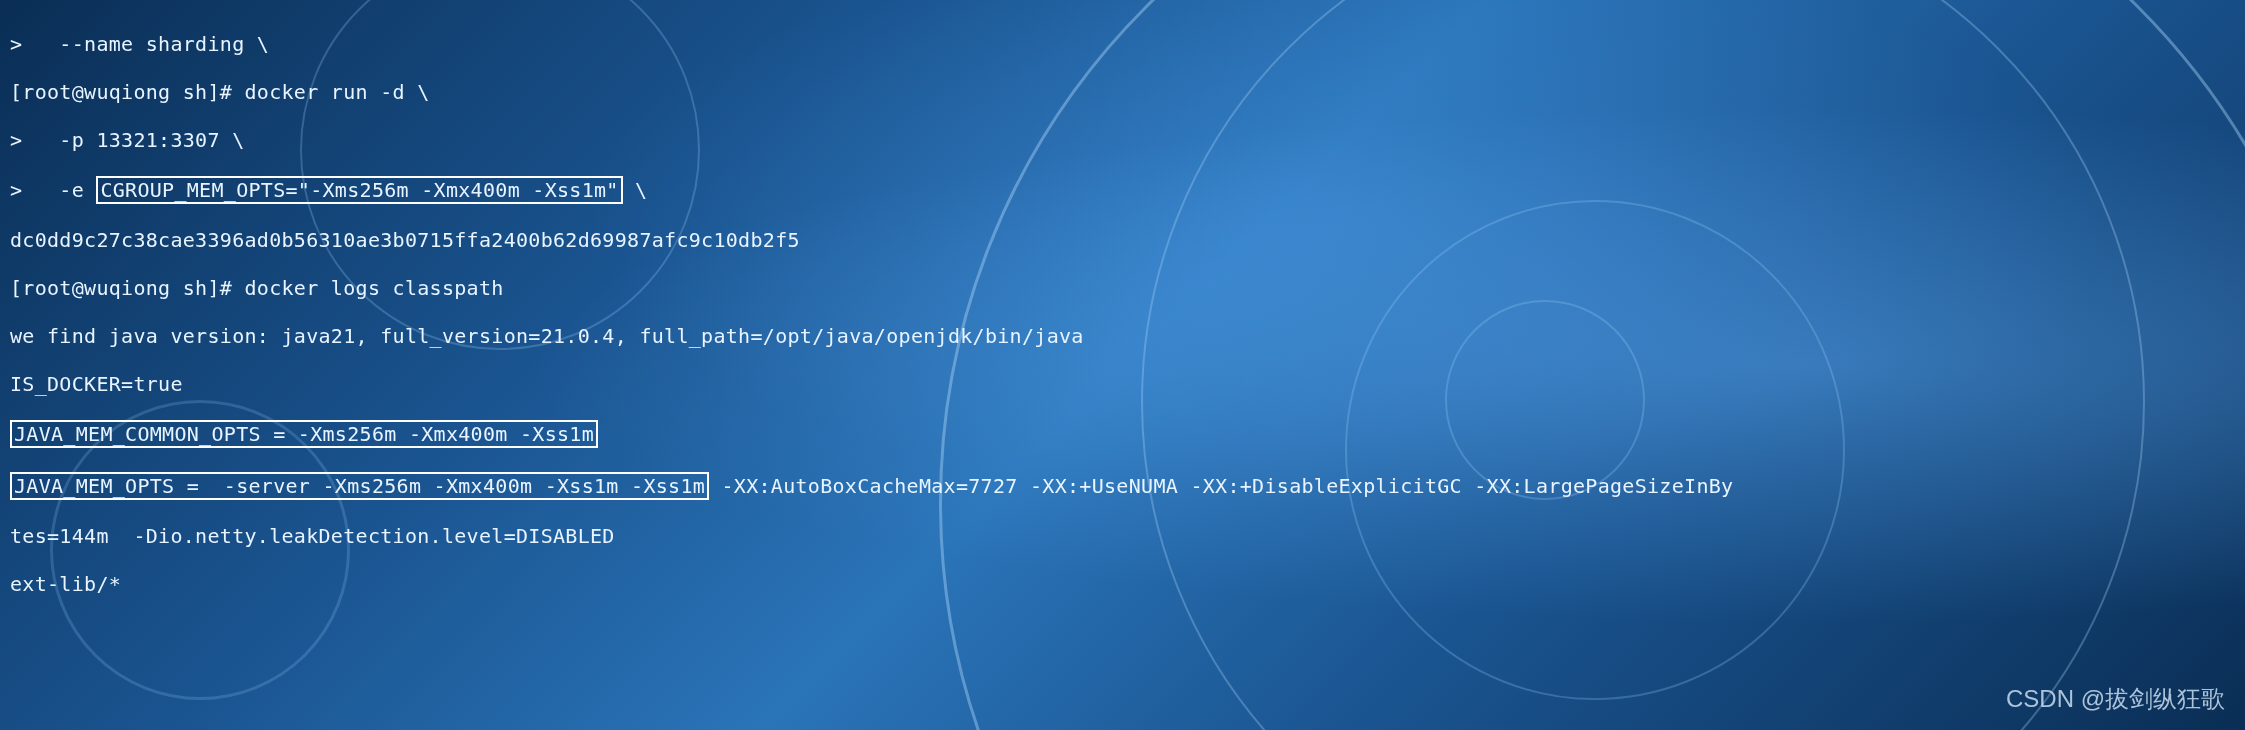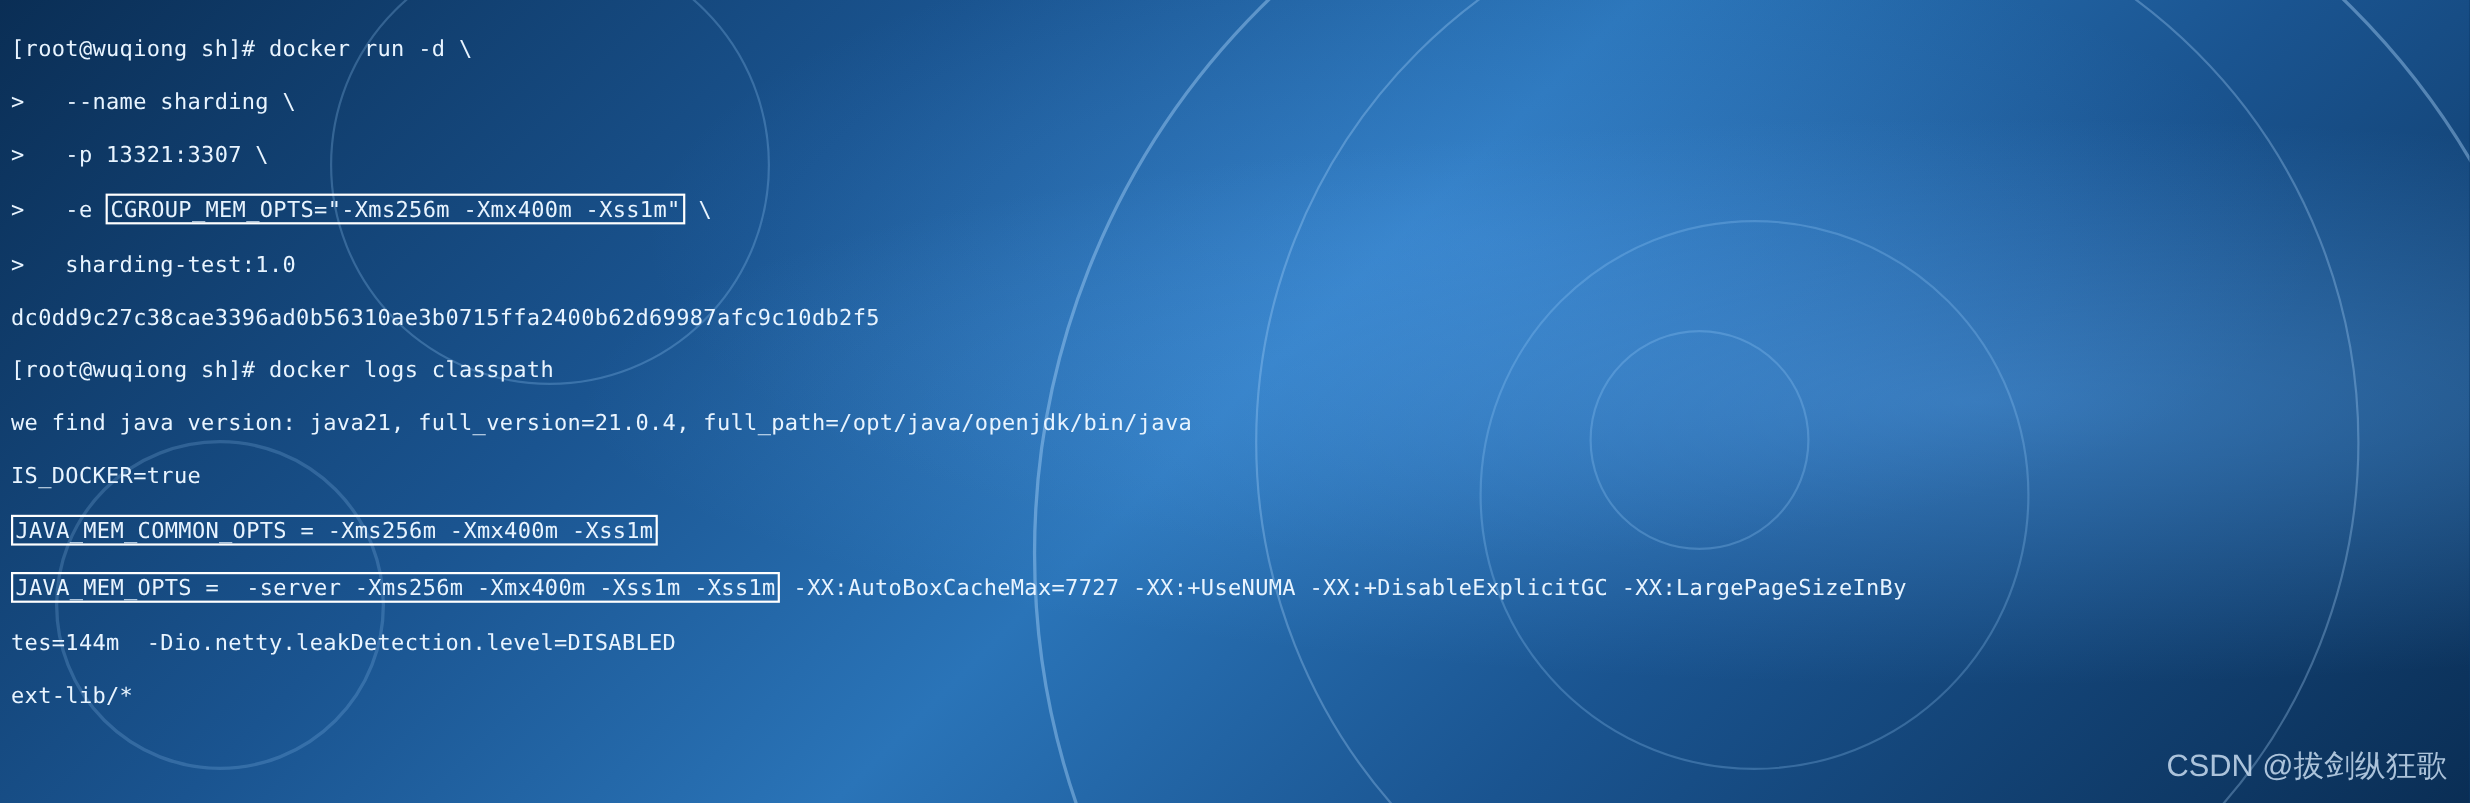--- a/index.html
+++ b/index.html
@@ -59,21 +59,21 @@
       padding: 0 2px;
       display: inline-block;
     }
     .underline {
     }
     .watermark {
       position: absolute;
       bottom: 15px;
       right: 20px;
       font-family: Arial, sans-serif;
-      font-size: 28px;
+      font-size: 24px;
       color: rgba(200, 220, 240, 0.85);
       z-index: 3;
     }
     .decor {
       position: absolute;
       border-radius: 50%;
       border: 2px solid rgba(160, 210, 255, 0.25);
       pointer-events: none;
       z-index: 1;
     }
@@ -84,25 +84,24 @@
   </style>
 </head>
 <body>
 
 <div class="decor d1"></div>
 <div class="decor d2"></div>
 <div class="decor d3"></div>
 <div class="decor d4"></div>
 
 <div class="terminal">
+<span class="line">&gt;   --name sharding \</span>
 <span class="line">[root@wuqiong sh]# docker run -d \</span>
-<span class="line">&gt;   --name sharding \</span>
 <span class="line"><span>&gt;   -p </span><span class="underline">13321:3307</span><span> \</span></span>
 <span class="line"><span>&gt;   -e </span><span class="boxed">CGROUP_MEM_OPTS="-Xms256m -Xmx400m -Xss1m"</span><span> \</span></span>
-<span class="line">&gt;   sharding-test:1.0</span>
 <span class="line">dc0dd9c27c38cae3396ad0b56310ae3b0715ffa2400b62d69987afc9c10db2f5</span>
 <span class="line">[root@wuqiong sh]# docker logs classpath</span>
 <span class="line">we find java version: java21, full_version=21.0.4, full_path=/opt/java/openjdk/bin/java</span>
 <span class="line">IS_DOCKER=true</span>
 <span class="line"><span class="boxed">JAVA_MEM_COMMON_OPTS = -Xms256m -Xmx400m -Xss1m</span></span>
 <span class="line"><span class="boxed">JAVA_MEM_OPTS =  -server -Xms256m -Xmx400m -Xss1m -Xss1m</span><span> -XX:AutoBoxCacheMax=7727 -XX:+UseNUMA -XX:+DisableExplicitGC -XX:LargePageSizeInBy</span></span>
 <span class="line">tes=144m  -Dio.netty.leakDetection.level=DISABLED</span>
 <span class="line">ext-lib/*</span>
 
 

